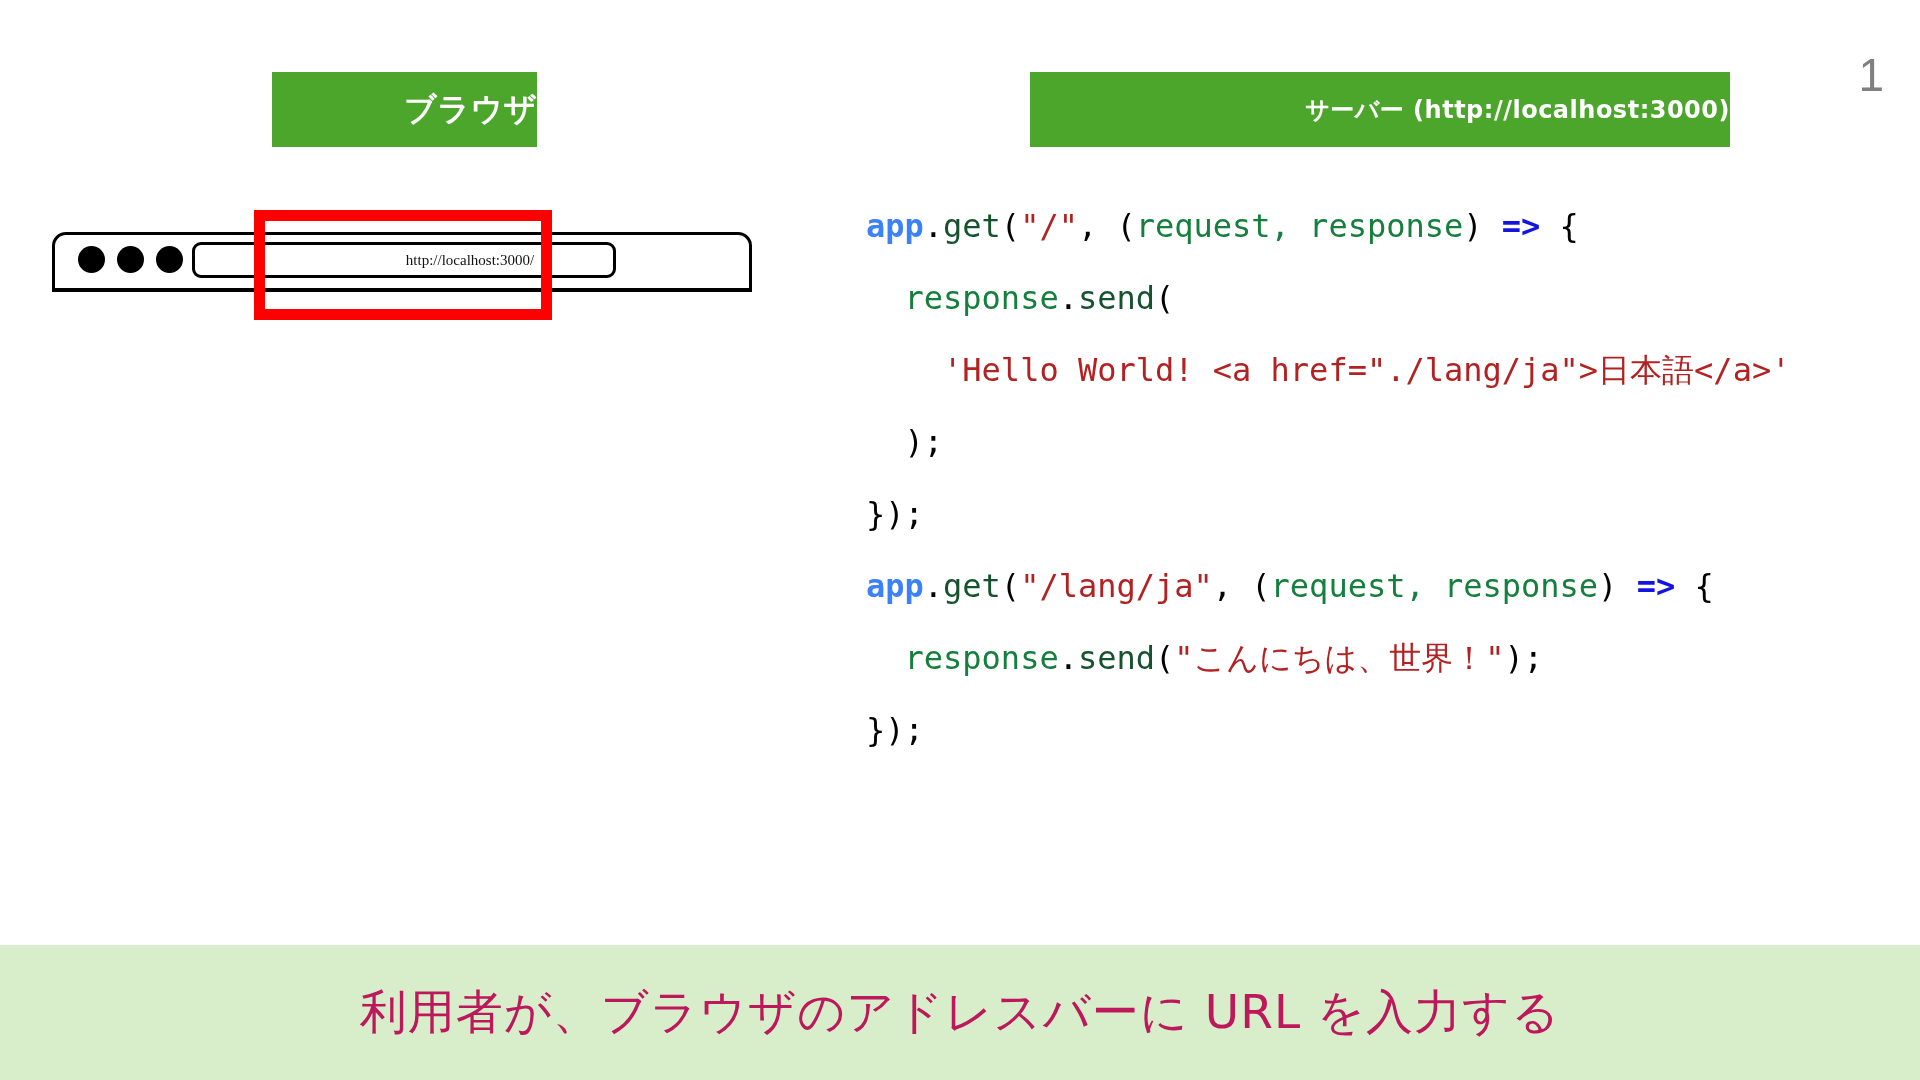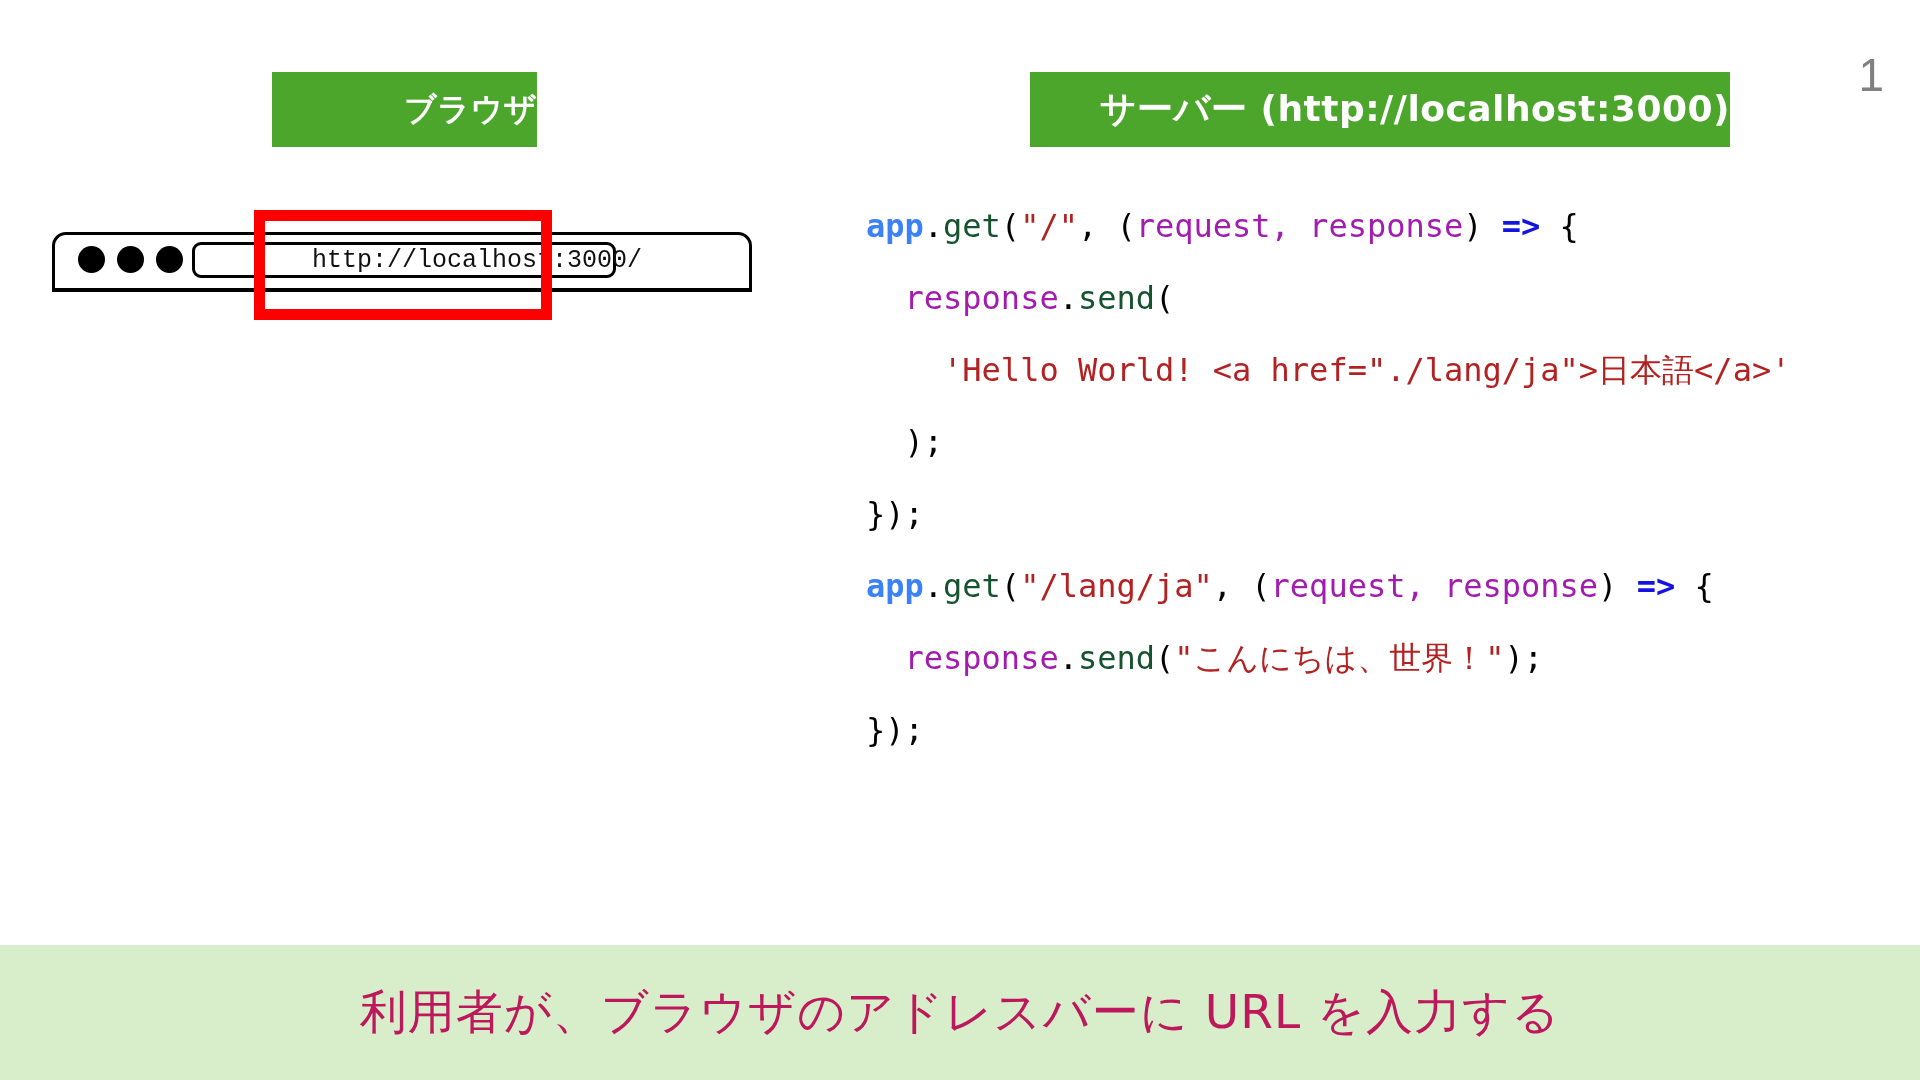--- a/index.html
+++ b/index.html
@@ -35,21 +35,21 @@
     font-family:"DejaVu Sans","Liberation Sans",sans-serif;
   }
   .badge-browser{
     left:272px;top:72px;
     width:265px;height:75px;
     font-size:32px;
   }
   .badge-server{
     left:1030px;top:72px;
     width:700px;height:75px;
-    font-size:36px;
+    font-size:24px;
   }
 
   
   .browser{
     position:absolute;
     left:52px;top:232px;
     width:700px;height:512px;
   }
   .browser-frame{
     position:absolute;inset:0;
@@ -76,25 +76,25 @@
     position:absolute;
     left:140px;top:10px;
     width:424px;height:36px;
     border:3.5px solid #000000;
     border-radius:9px;
     background:#ffffff;
     box-sizing:border-box;
     display:flex;align-items:center;justify-content:center;
   }
   .addressbar span{
-    font-size:25px;
+    font-size:15px;
     color:#111111;
-    font-family:Liberation Mono, monospace;
+    font-family:Liberation Serif, serif;
     position:relative;
-    left:73px;
+    left:66px;
   }
   .browser-viewport{
     position:absolute;
     left:0;right:0;top:60px;bottom:0;
     background:#ffffff;
   }
 
   
   .highlight-box{
     position:absolute;
@@ -114,21 +114,21 @@
     font-family:"DejaVu Sans Mono","Liberation Mono",monospace;
     font-size:32px;
     line-height:72px;
     white-space:pre;
     color:#000000;
   }
   .code .line{white-space:pre;}
   .tk-obj{color:#3b82f6;font-weight:bold;}
   .tk-fn{color:#14532d;}
   .tk-str{color:#b22222;}
-  .tk-arg{color:#a21caf;}
+  .tk-arg{color:#15803d;}
   .tk-arrow{color:#1414e0;font-weight:bold;}
   .tk-plain{color:#000000;}
 
   
   .caption-banner{
     position:absolute;
     left:0;right:0;bottom:0;
     height:135px;
     background:#D8EECB;
     display:flex;

